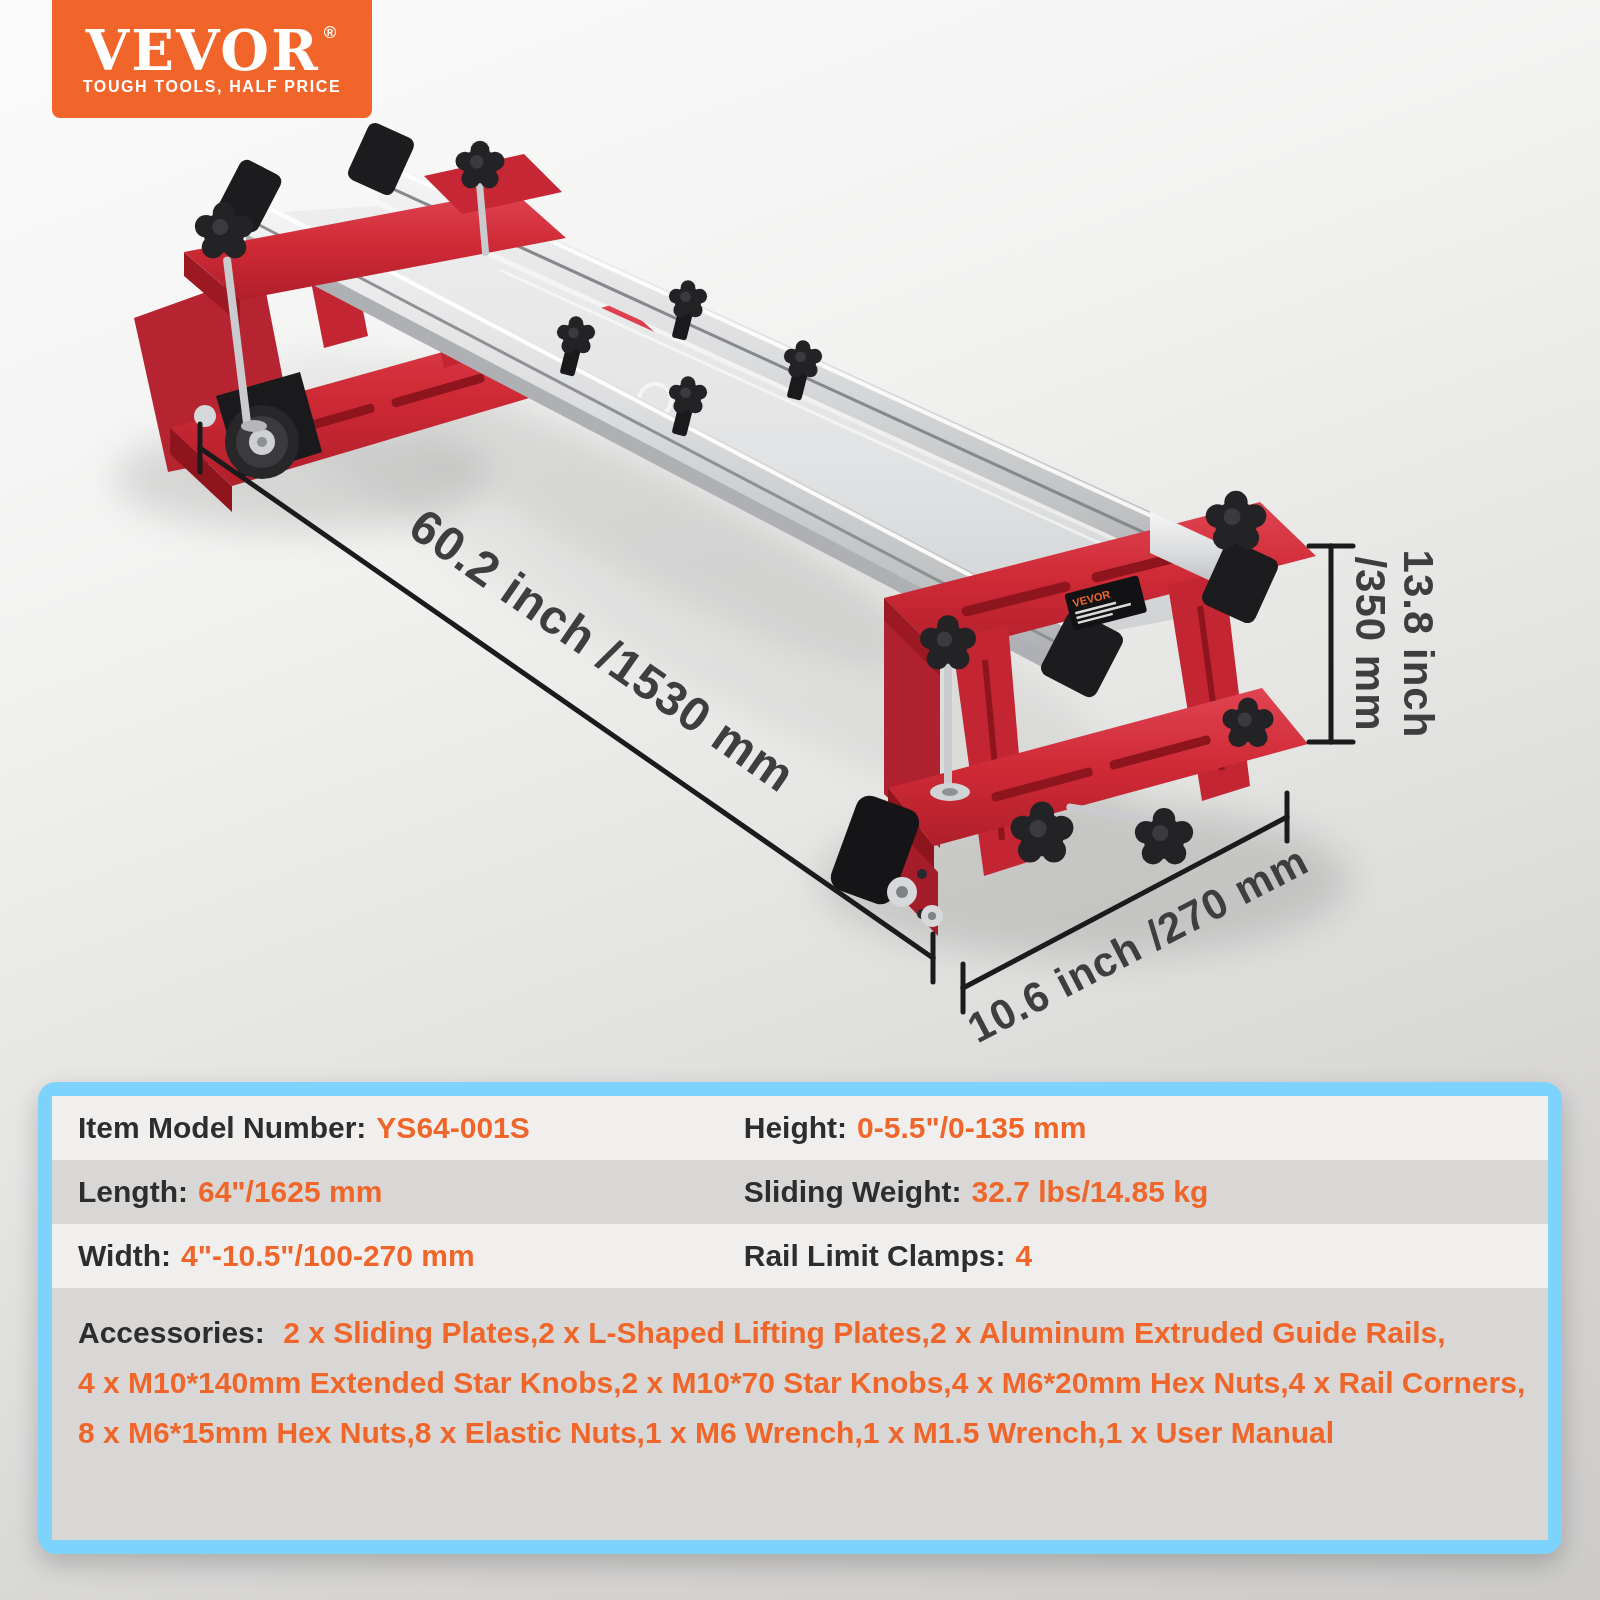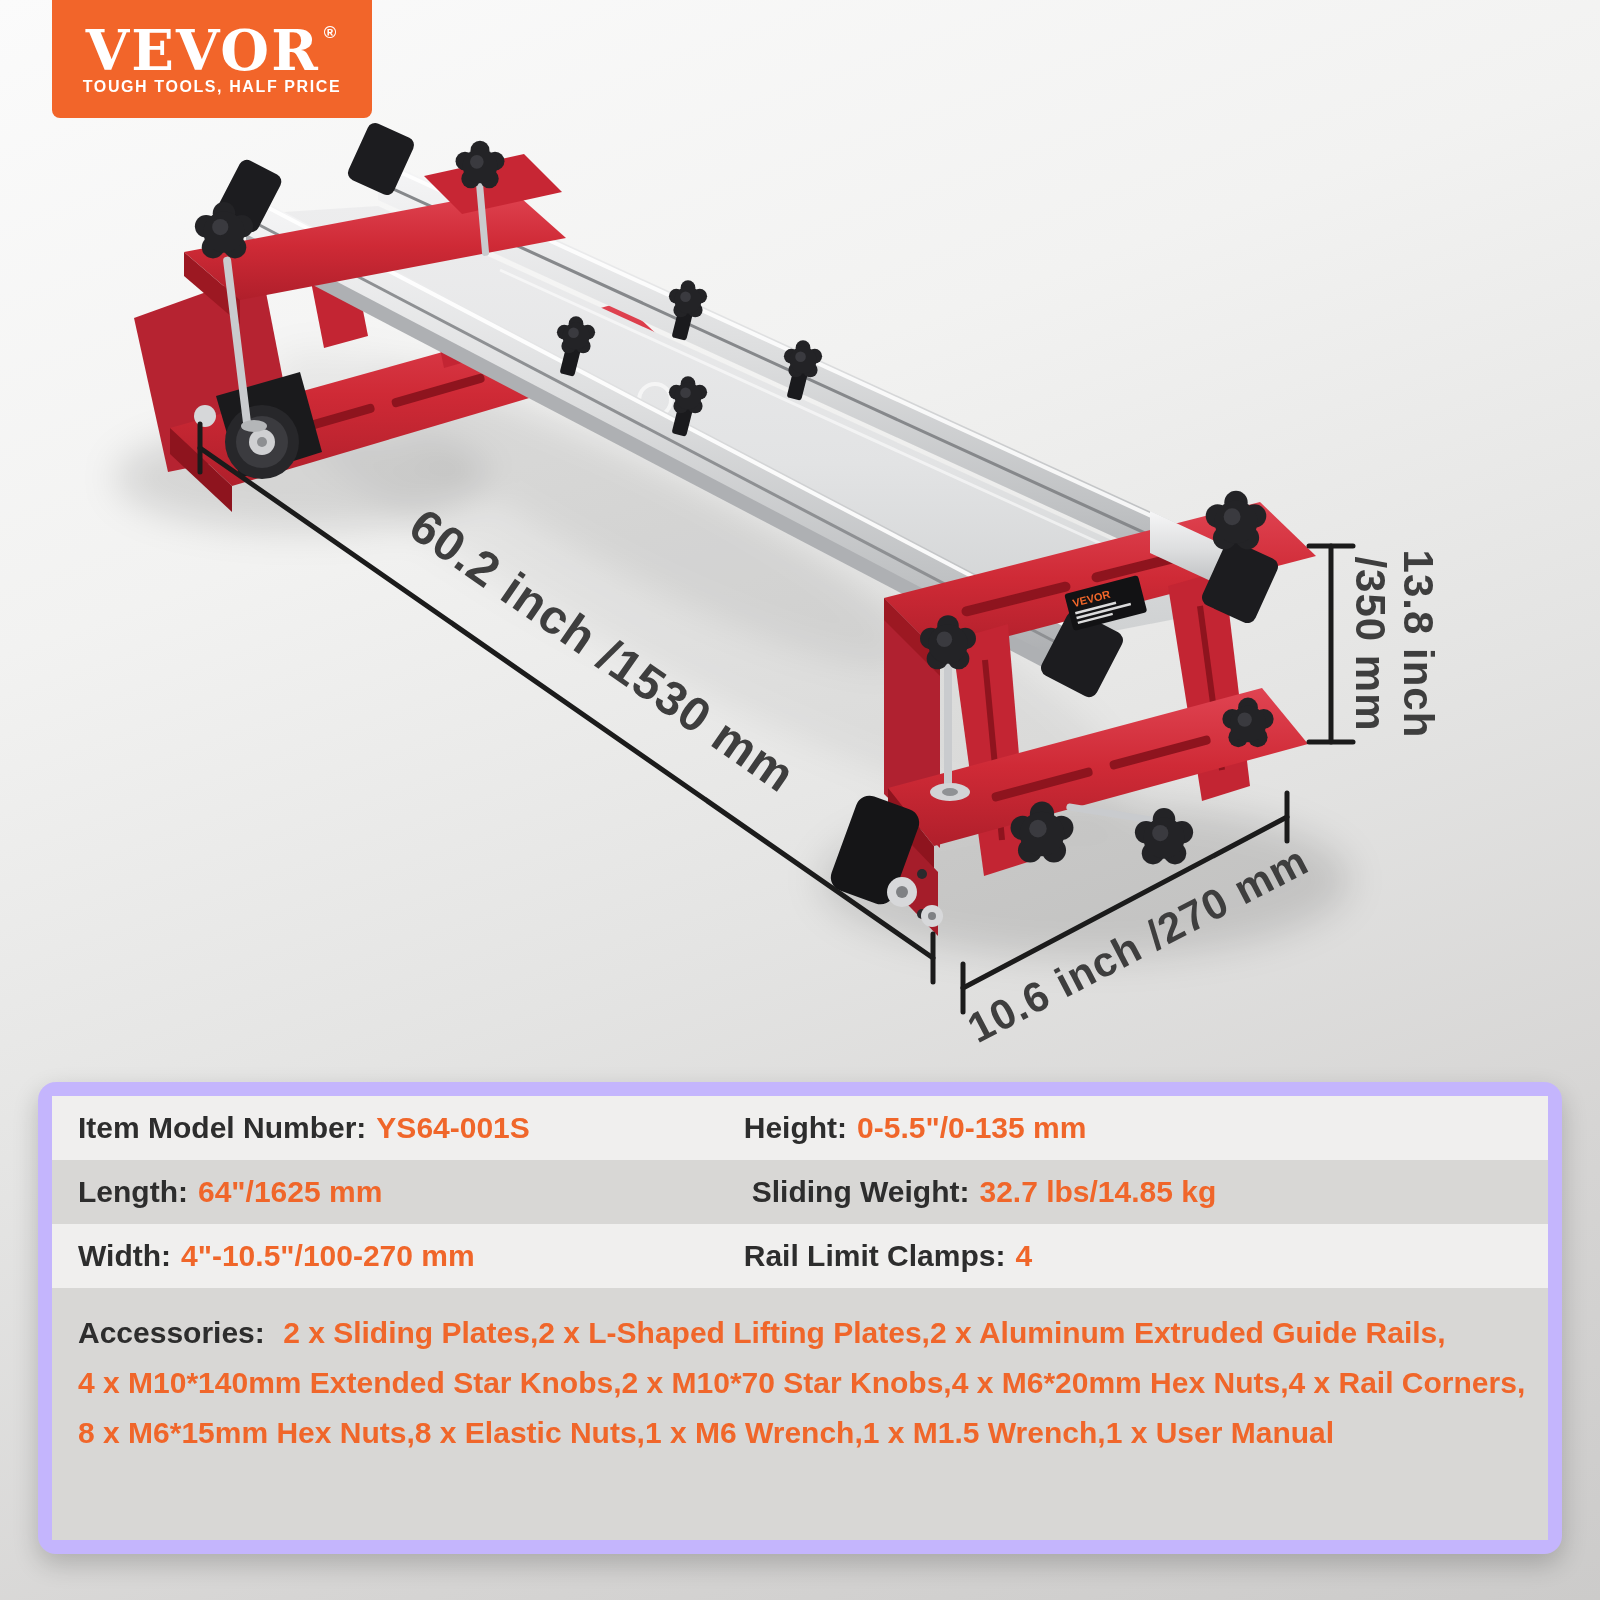--- a/index.html
+++ b/index.html
@@ -23,26 +23,26 @@
   .dim{
     position:absolute;color:#3e3e3e;font-weight:bold;text-align:center;z-index:4;
     font-size:48px;letter-spacing:1px;
   }
   .dim-length{left:285px;top:622px;width:630px;height:64px;transform:rotate(34.8deg);}
   .dim-depth{left:880px;top:920px;width:520px;height:56px;font-size:42px;transform:rotate(-27.5deg);}
   .dim-height{left:1247px;top:594px;width:290px;height:100px;font-size:42px;line-height:1.15;transform:rotate(90deg);}
   
   .spec-card{
     position:absolute;left:38px;top:1082px;width:1524px;height:472px;
-    background:#c4b5fd;border-radius:18px;box-shadow:0 10px 26px rgba(0,0,0,.20);
+    background:#7dd3fc;border-radius:18px;box-shadow:0 10px 26px rgba(0,0,0,.20);
     padding:14px;box-sizing:border-box;display:flex;flex-direction:column;z-index:6;
   }
   .spec-row{display:grid;grid-template-columns:44.5% 55.5%;height:64px;flex:0 0 64px;}
   .band-light{background:#f0efee;}
-  .band-dark{background:#d8d7d5;gap:8px;}
+  .band-dark{background:#d8d7d5;}
   .cell{display:flex;align-items:center;padding-left:26px;font-size:30px;font-weight:bold;white-space:nowrap;}
   .lbl{color:#2d2d2d;margin-right:10px;}
   .val{color:#F0662A;}
   .spec-acc{flex:1 1 auto;padding:20px 26px 0 26px;font-size:30px;font-weight:bold;}
   .acc-line{line-height:50px;white-space:nowrap;color:#F0662A;}
   
   .art{position:absolute;inset:0;z-index:1;}
 </style>
 </head>
 <body>

